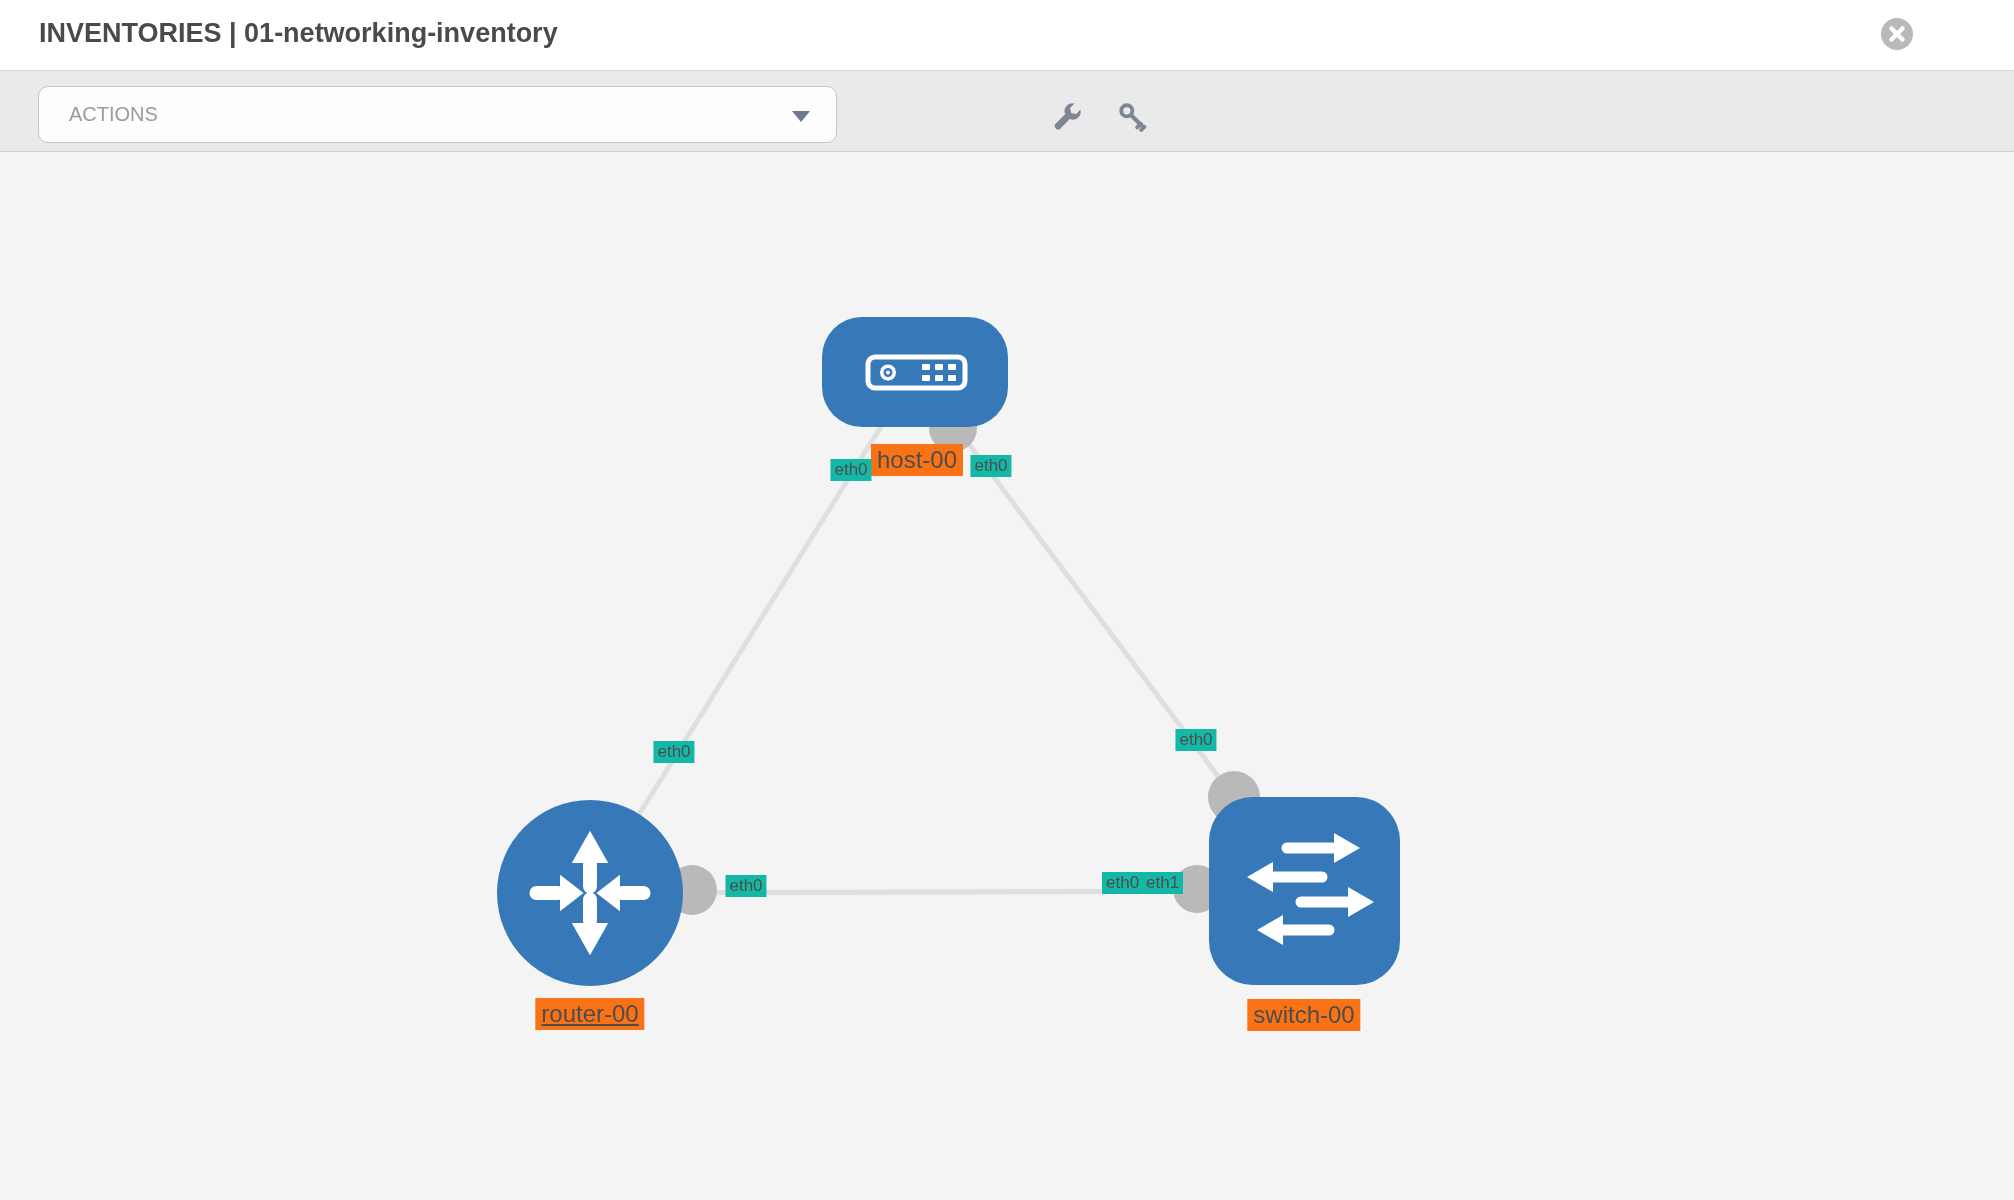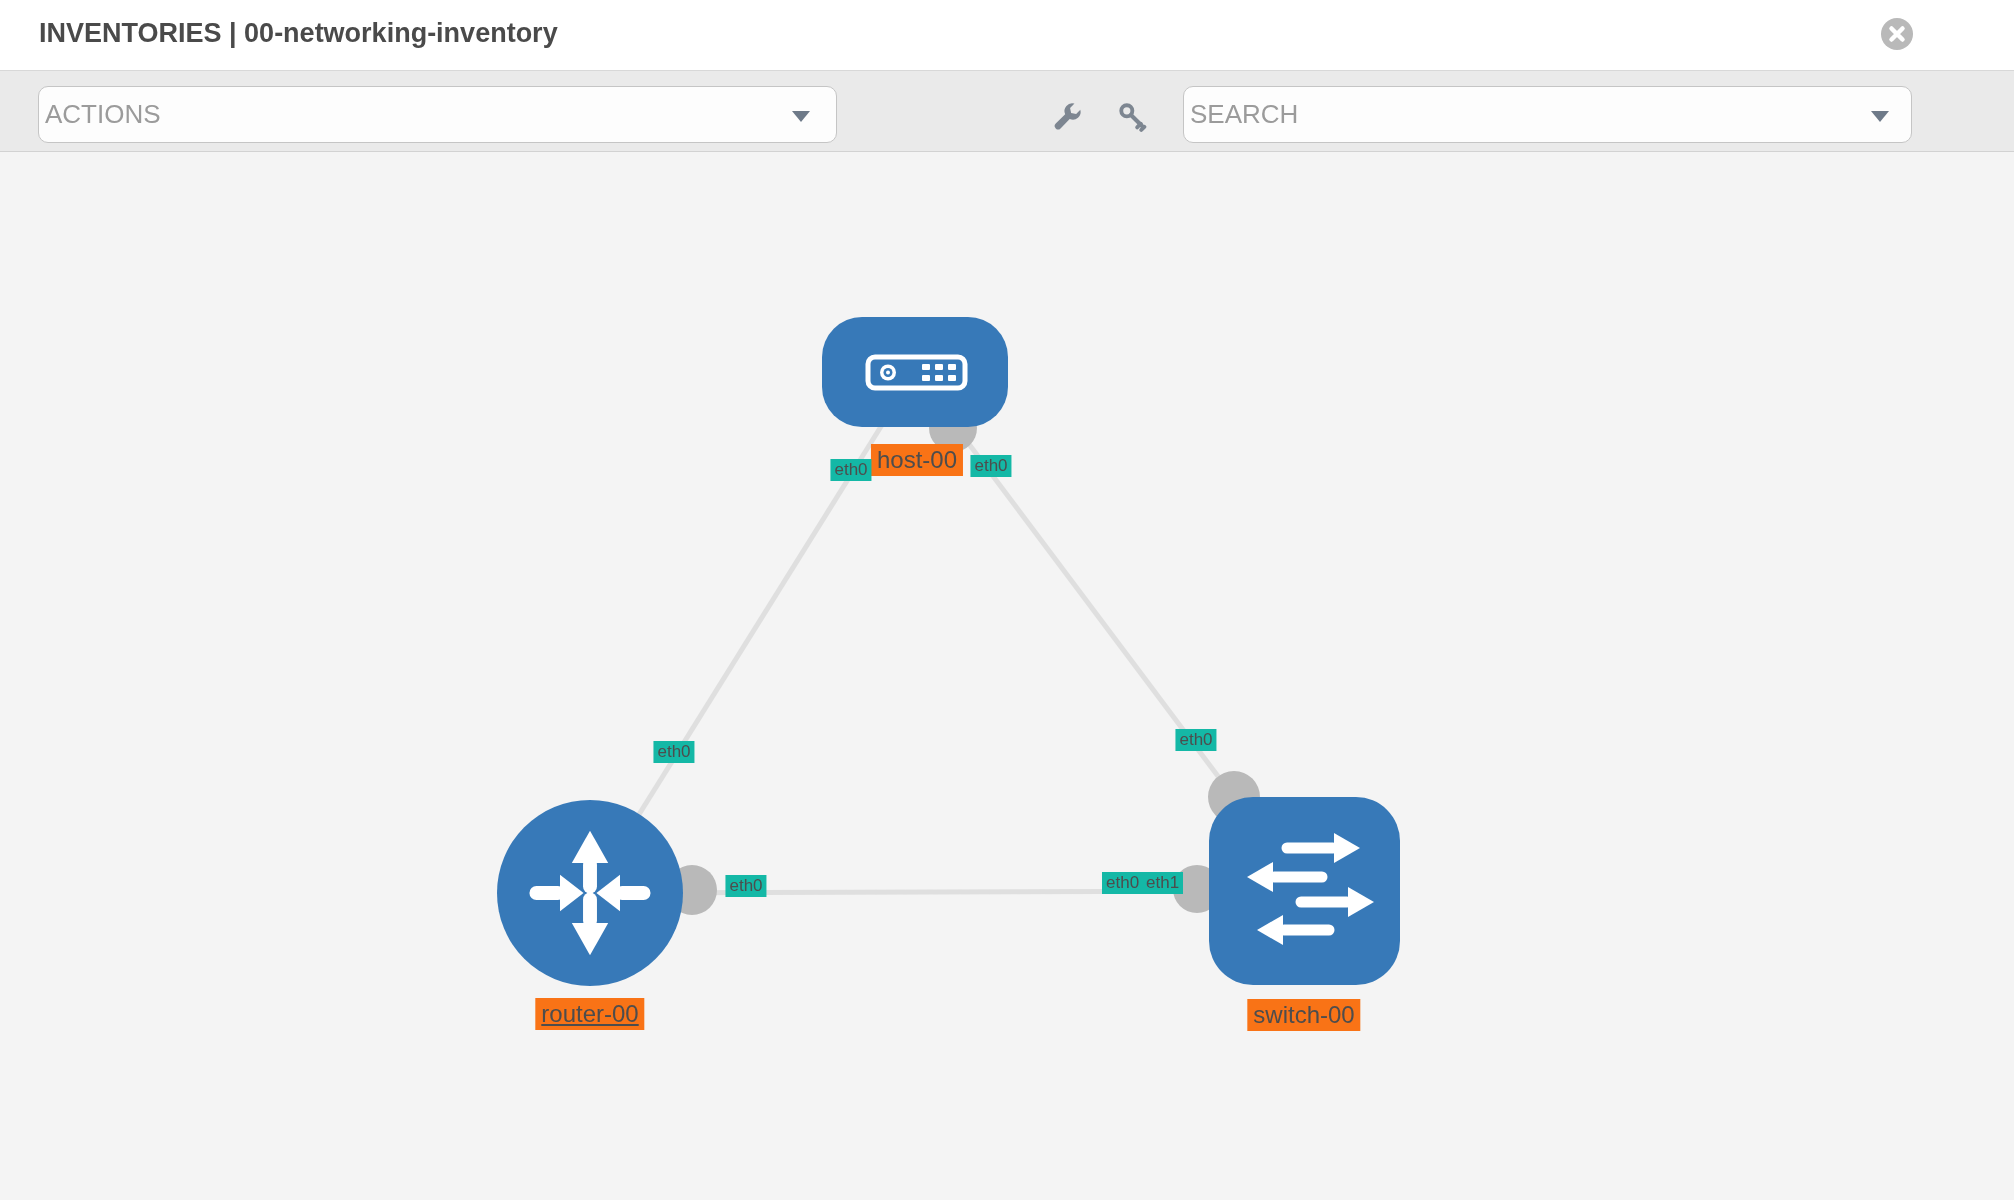--- a/index.html
+++ b/index.html
@@ -10,21 +10,21 @@
   
   .header { position:absolute; left:0; top:0; width:2014px; height:70px; background:#fff; }
   .header .title { position:absolute; left:39px; top:18px; font-size:27px; font-weight:700; color:#4a4a4a; }
   .close-btn { position:absolute; left:1881px; top:18px; width:32px; height:32px; cursor:pointer; }
 
   
   .toolbar { position:absolute; left:0; top:70px; width:2014px; height:82px;
              background:#eaeaea; border-top:1px solid #d8d8d8; border-bottom:1px solid #d2d2d2; }
   .select-box { position:absolute; top:15px; height:57px; background:#fdfdfd;
                 border:1px solid #c5c5c5; border-radius:10px; }
-  .select-box .ph { position:absolute; left:6px; top:0; line-height:55px; font-size:26px; color:#9b9b9b; }
+  .select-box .ph { position:absolute; left:30px; top:0; line-height:55px; font-size:20px; color:#9b9b9b; }
   .caret { position:absolute; top:24px; width:0; height:0;
            border-left:9px solid transparent; border-right:9px solid transparent;
            border-top:11px solid #6e7a89; }
   .actions-box { left:38px; width:799px; }
   .search-box  { left:1183px; width:729px; }
   .tool-icon { position:absolute; top:30px; cursor:pointer; }
 
   
   .canvas { position:absolute; left:0; top:152px; width:2014px; height:1048px; background:#f4f4f4; }
   .links-layer { position:absolute; left:0; top:0; }
@@ -37,21 +37,21 @@
   .node-label { position:absolute; transform:translate(-50%,-50%); background:#f97316; color:#4d4d4d;
                 font-size:24px; padding:2px 6px; white-space:nowrap; }
   .eth-label  { position:absolute; background:#14b8a6; color:#4d4d4d; font-size:17px;
                 padding:1px 4px; white-space:nowrap; }
   .eth-center { transform:translate(-50%,-50%); }
 </style>
 </head>
 <body>
 
 <div class="header">
-  <div class="title">INVENTORIES | 00-networking-inventory</div>
+  <div class="title">INVENTORIES | 01-networking-inventory</div>
   <div class="close-btn">
     <svg width="32" height="32" viewBox="0 0 32 32">
       <circle cx="16" cy="16" r="16" fill="#b9b9b9"></circle>
       <path d="M10.5 10.5 L21.5 21.5 M21.5 10.5 L10.5 21.5" stroke="#fff" stroke-width="4.5" stroke-linecap="round"></path>
     </svg>
   </div>
 </div>
 
 <div class="toolbar">
   <div class="select-box actions-box">
@@ -63,24 +63,20 @@
     <path d="M21.9 6.7 a6 6 0 0 1 -8.2 7.2 L6.6 21.2 a2.6 2.6 0 0 1 -3.7 -3.7 L10.2 10.2 A6 6 0 0 1 17.4 2 L14 5.4 l0.8 3.9 3.9 0.8 3.2 -3.4 z" fill="#7d8691"></path>
   </svg>
 
   <svg class="tool-icon" style="left:1117px;" width="31" height="31" viewBox="0 0 24 24">
     <circle cx="7.6" cy="7.6" r="4.3" fill="none" stroke="#7d8691" stroke-width="3"></circle>
     <path d="M10.8 10.8 L19.4 19.4" stroke="#7d8691" stroke-width="3.2" stroke-linecap="round"></path>
     <path d="M15.6 20.4 L18.4 17.6" stroke="#7d8691" stroke-width="3" stroke-linecap="round"></path>
     <path d="M18.8 22.4 L21.2 20" stroke="#7d8691" stroke-width="3" stroke-linecap="round"></path>
   </svg>
 
-  <div class="select-box search-box">
-    <span class="ph">SEARCH</span>
-    <span class="caret" style="right:22px;"></span>
-  </div>
 </div>
 
 <div class="canvas">
 
   <svg class="links-layer" width="2014" height="1048" viewBox="0 0 2014 1048">
     <line x1="915" y1="220" x2="590" y2="741" stroke="#dfdfdf" stroke-width="5"></line>
     <line x1="915" y1="220" x2="1304" y2="739" stroke="#dfdfdf" stroke-width="5"></line>
     <line x1="590" y1="741" x2="1304" y2="739" stroke="#dfdfdf" stroke-width="5"></line>
     <circle cx="953" cy="276" r="24" fill="#b9b9b9"></circle>
     <circle cx="692" cy="738" r="25" fill="#b9b9b9"></circle>

